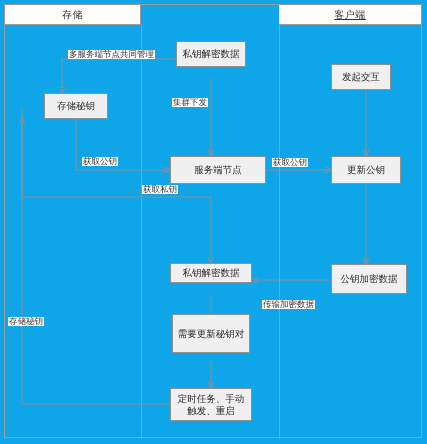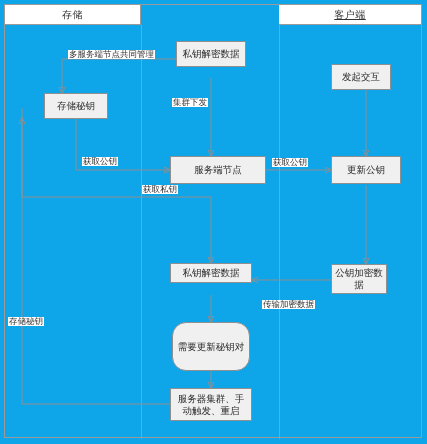--- a/index.html
+++ b/index.html
@@ -136,25 +136,25 @@
   <div class="node" style="left:176px; top:41px; width:70px; height:26px;">私钥解密数据</div>
 
   <div class="node" style="left:170px; top:156px; width:96px; height:28px;">服务端节点</div>
 
   <div class="node" style="left:331px; top:64px; width:60px; height:26px;">发起交互</div>
 
   <div class="node" style="left:331px; top:156px; width:70px; height:28px;">更新公钥</div>
 
   <div class="node" style="left:170px; top:263px; width:82px; height:20px;">私钥解密数据</div>
 
-  <div class="node" style="left:331px; top:264px; width:56px; height:30px;">公钥加密数据</div>
+  <div class="node" style="left:331px; top:264px; width:76px; height:30px;">公钥加密数据</div>
 
-  <div class="node" style="left:172px; top:322px; width:78px; height:49px;border-radius:14px;">需要更新秘钥对</div>
+  <div class="node" style="left:172px; top:314px; width:78px; height:39px;">需要更新秘钥对</div>
 
-  <div class="node" style="left:170px; top:388px; width:82px; height:33px;">服务器集群、手动触发、重启</div>
+  <div class="node" style="left:170px; top:388px; width:82px; height:33px;">定时任务、手动触发、重启</div>
 
   <div class="edge-label" style="left:68px; top:50px;">多服务端节点共同管理</div>
 
   <div class="edge-label" style="left:172px; top:98px;">集群下发</div>
 
   <div class="edge-label" style="left:82px; top:157px;">获取公钥</div>
 
   <div class="edge-label" style="left:272px; top:158px;">获取公钥</div>
 
   <div class="edge-label" style="left:120px; top:185px;margin-left:22px;">获取私钥</div>

